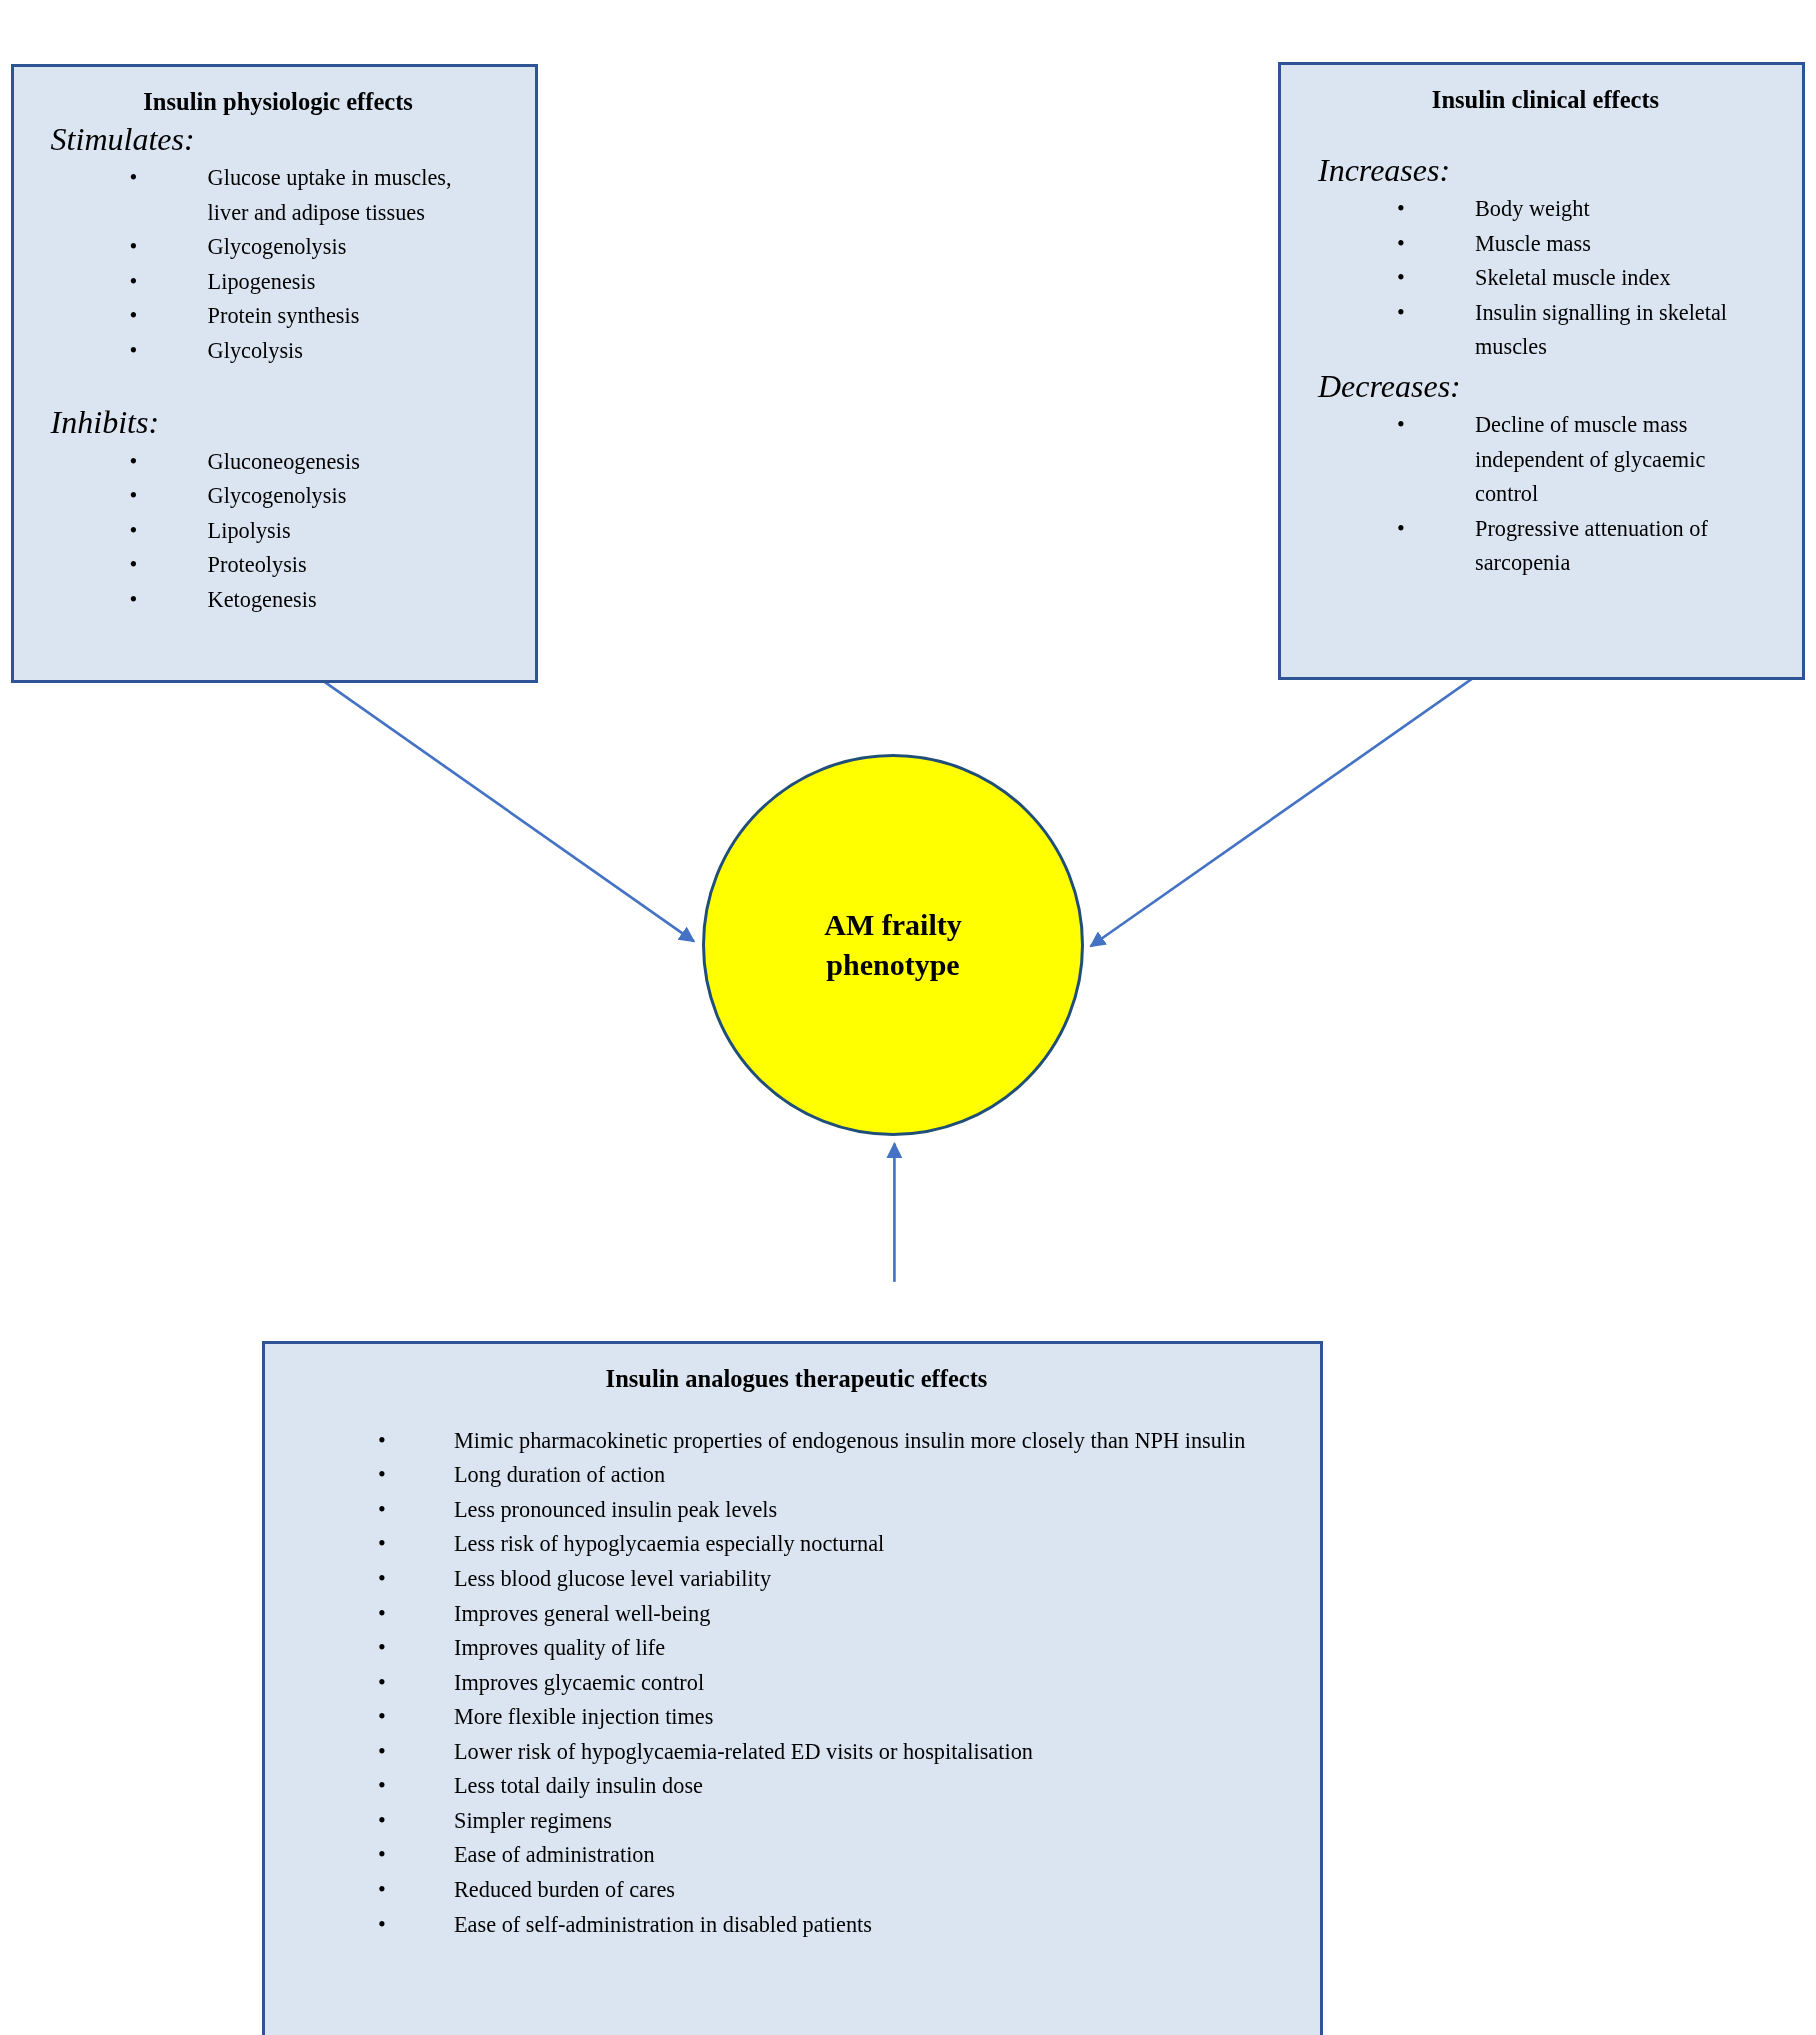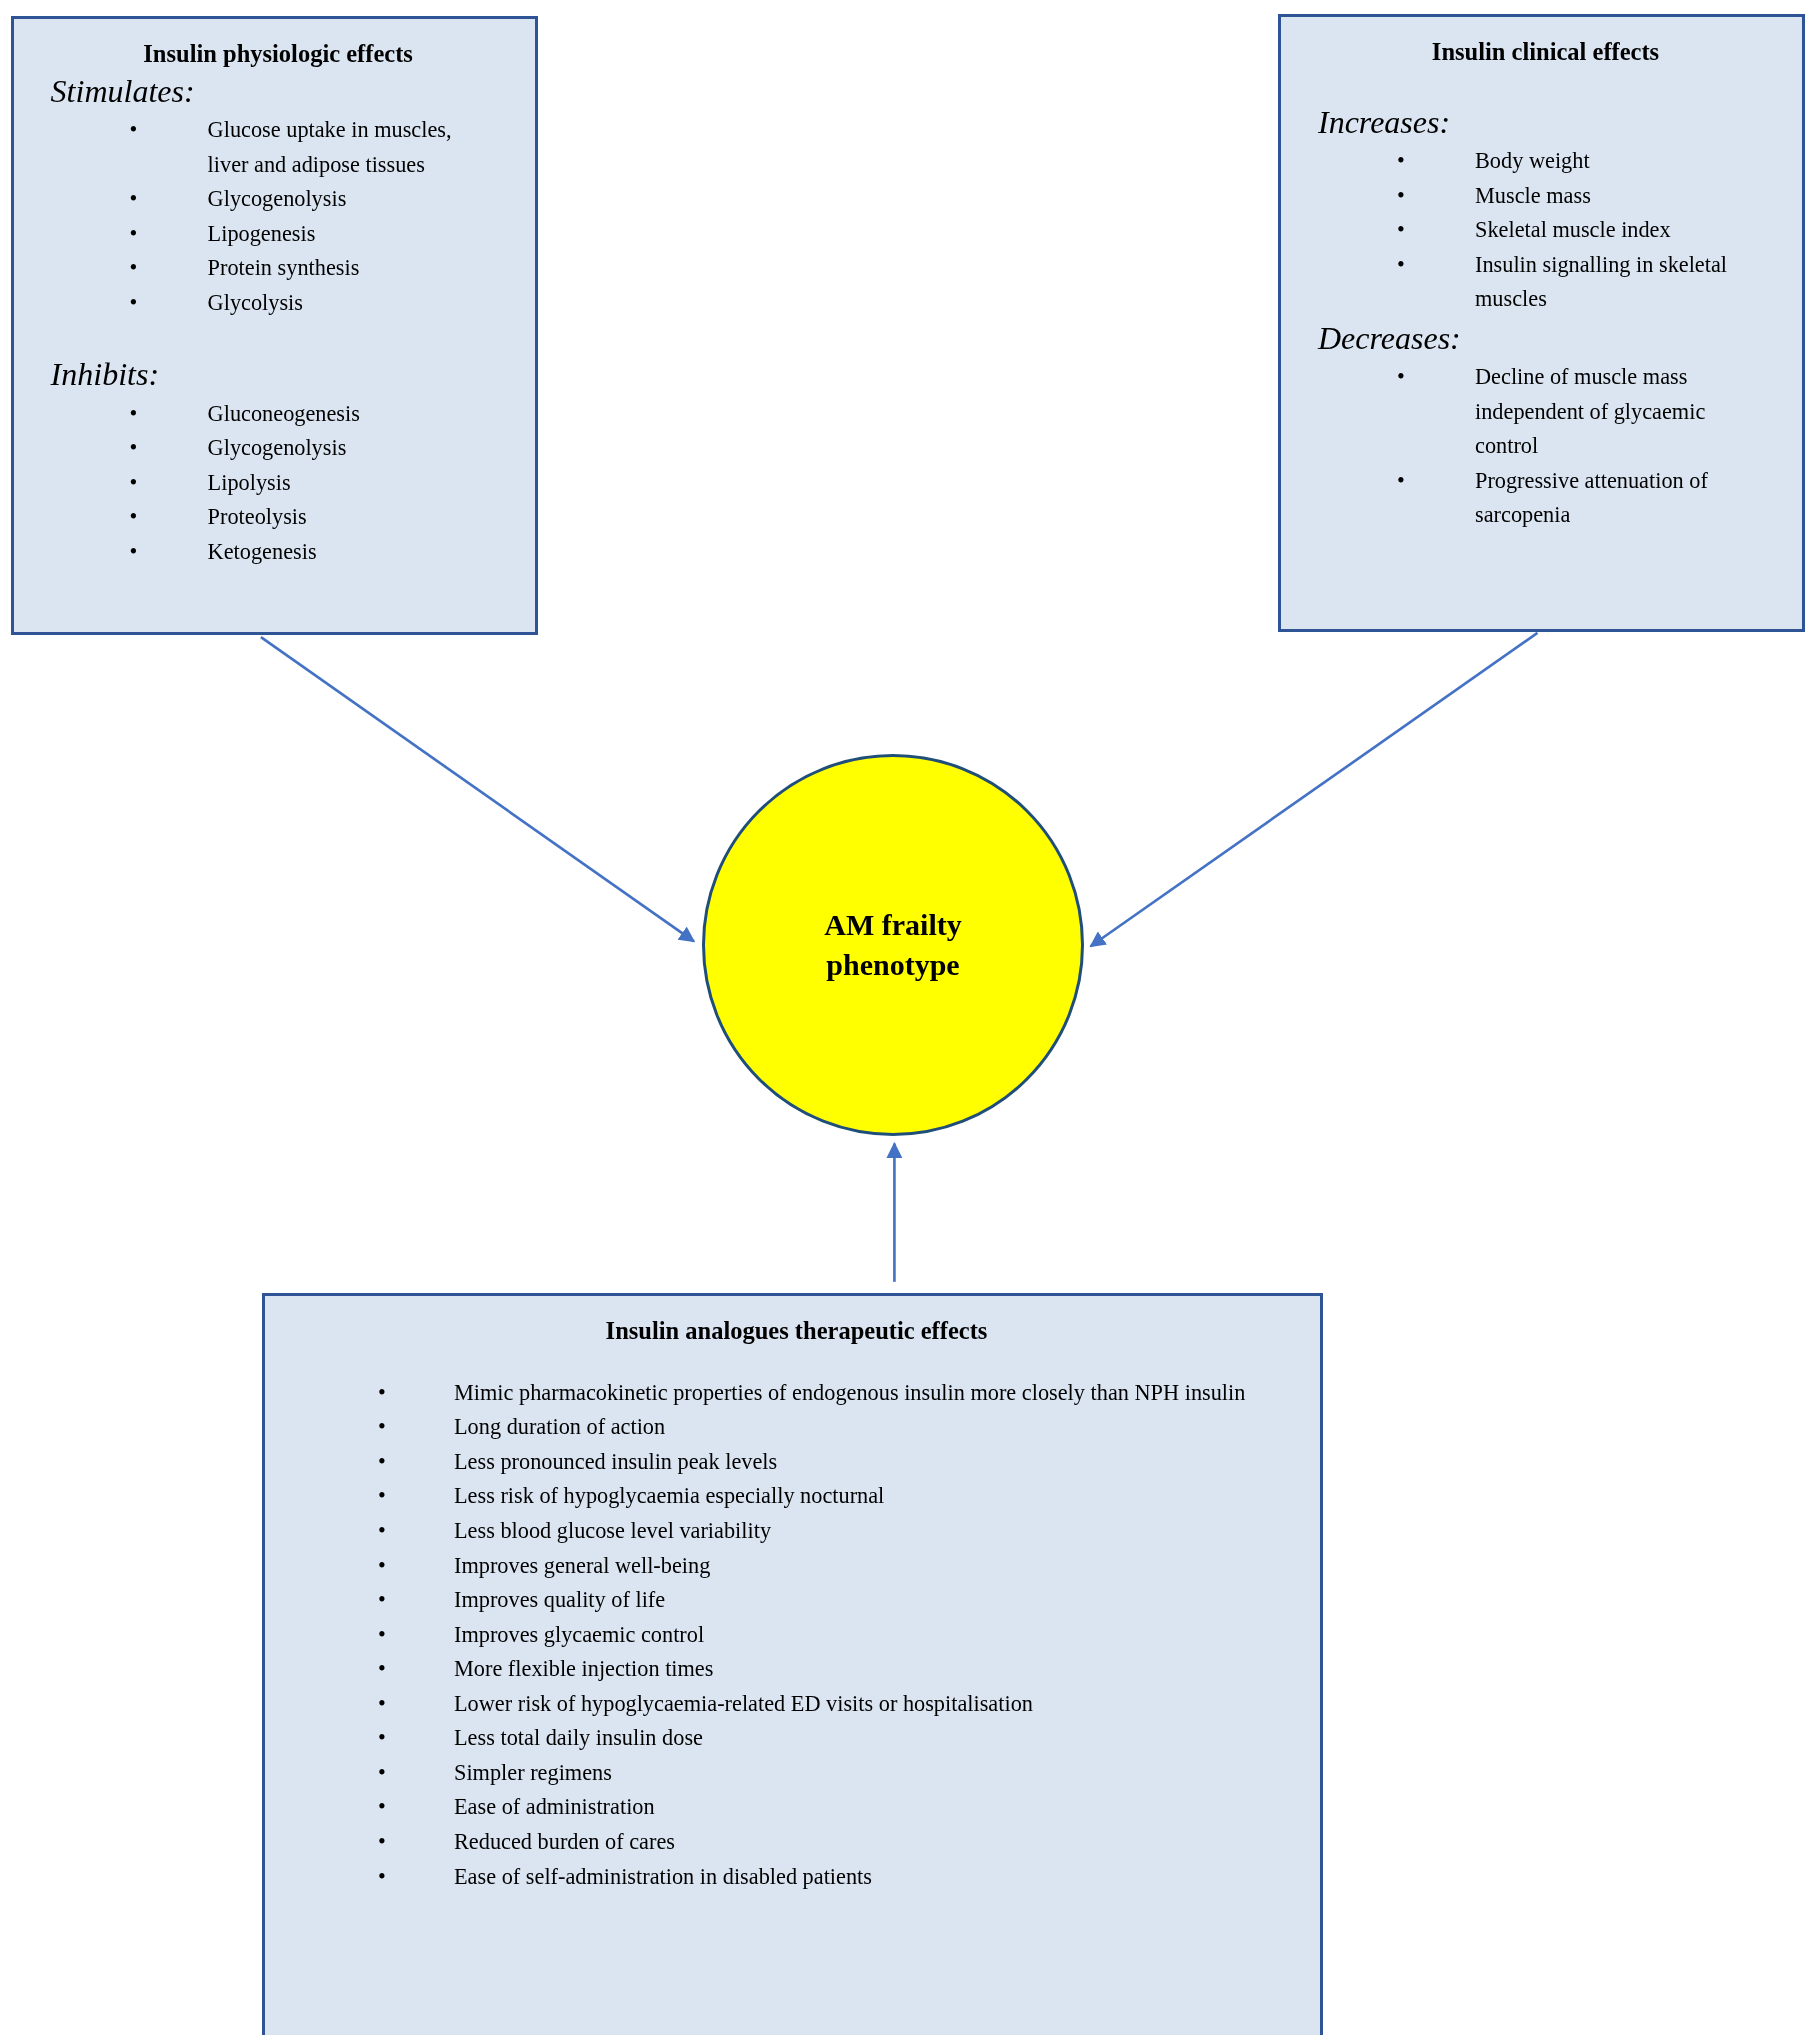--- a/index.html
+++ b/index.html
@@ -10,20 +10,21 @@
     position: relative;
     background: #ffffff;
     font-family: "Liberation Serif", serif;
     color: var(--text, #000);
   }
   .box {
     position: absolute;
     background: var(--box-fill, #dbe5f1);
     border: 3.2px solid var(--box-border, #2f5496);
     padding: 19px 8px 16px 16px;
+    margin-top: 48px;
   }
   .box-title {
     font-weight: bold;
     font-size: 24.5px;
     text-align: center;
     line-height: 1.3;
   }
   .section-heading {
     font-style: italic;
     font-size: 32px;

